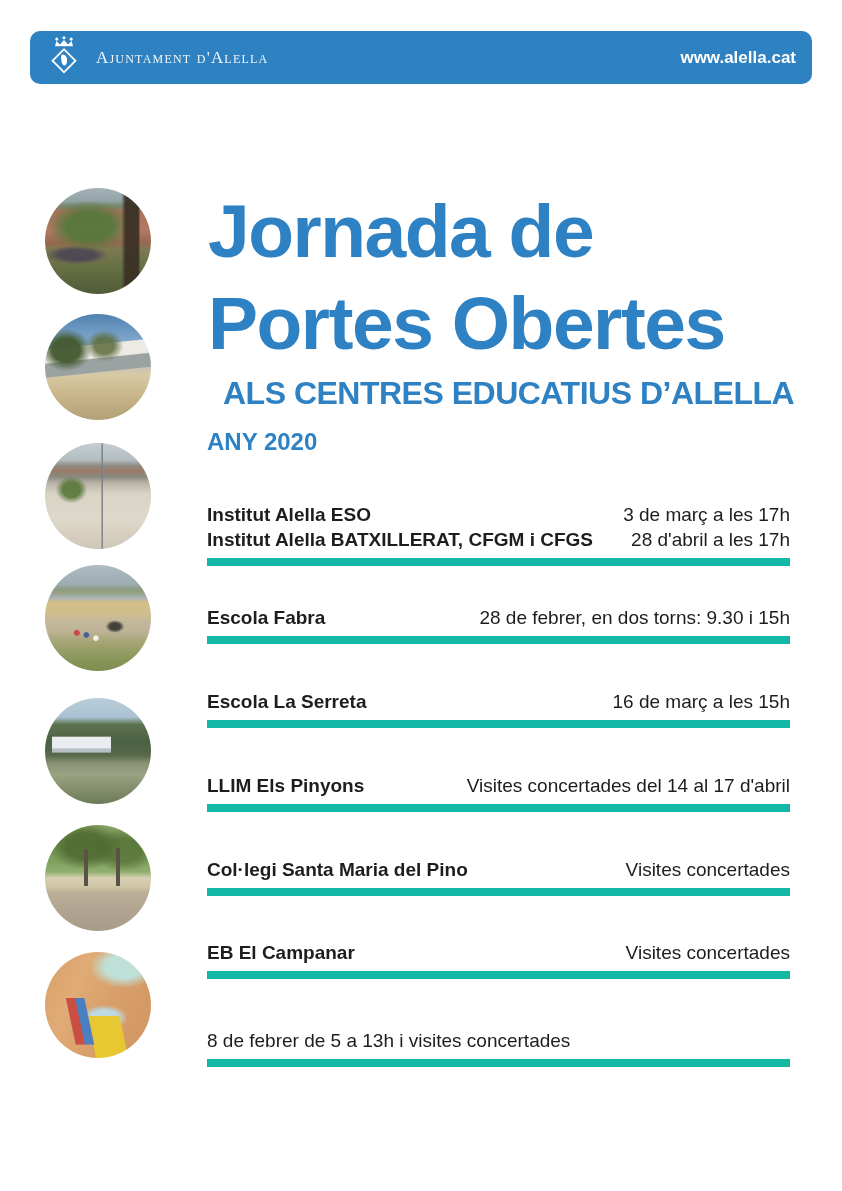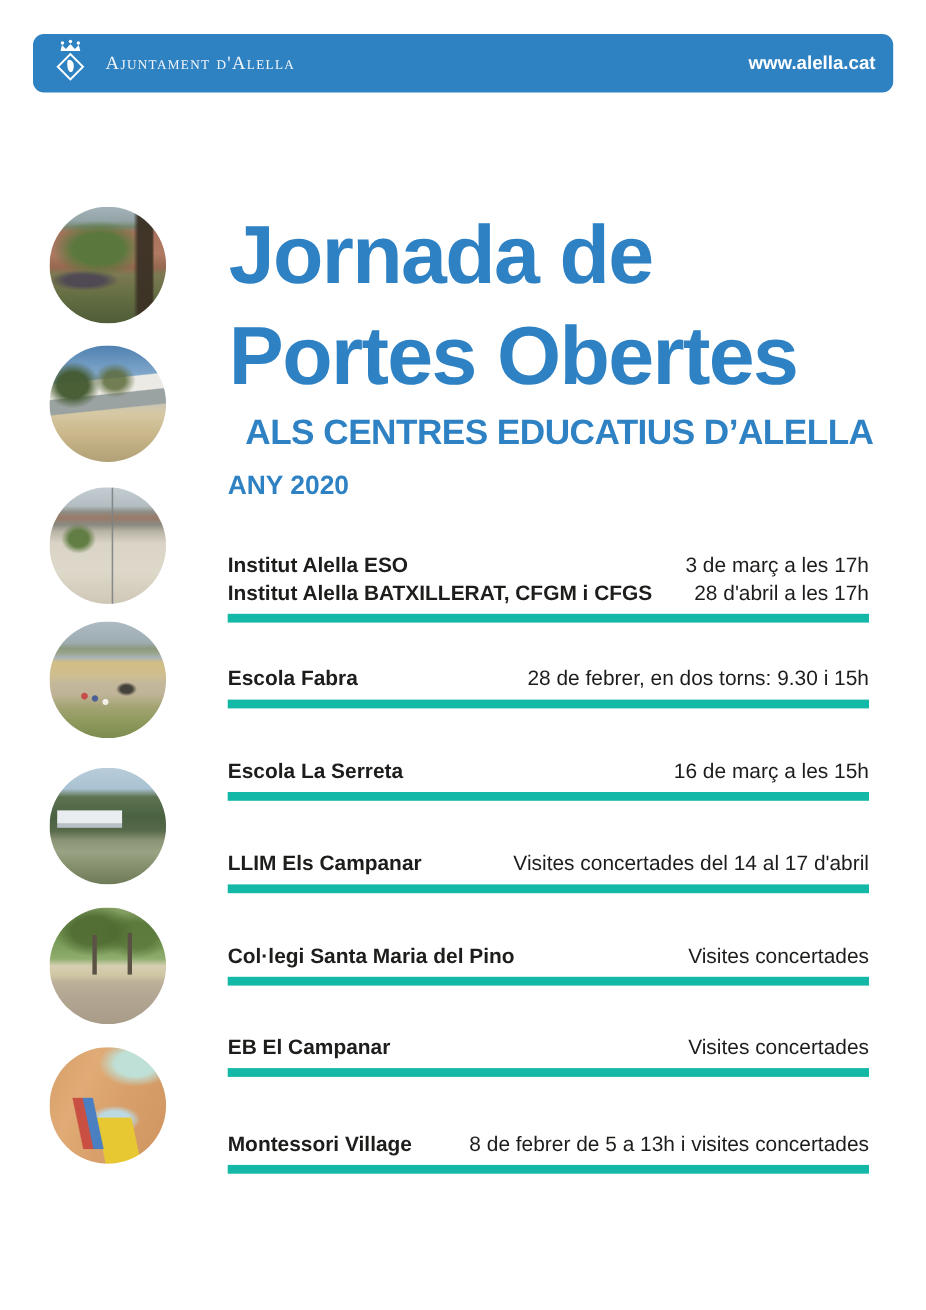--- a/index.html
+++ b/index.html
@@ -126,39 +126,38 @@
 
   <section class="row r3">
     <div class="line">
       <span class="name">Escola La Serreta</span>
       <span class="date">16 de març a les 15h</span>
     </div>
   </section>
 
   <section class="row r4">
     <div class="line">
-      <span class="name">LLIM Els Campanar</span>
+      <span class="name">LLIM Els Pinyons</span>
       <span class="date">Visites concertades del 14 al 17 d'abril</span>
     </div>
   </section>
 
   <section class="row r5">
     <div class="line">
       <span class="name">Col·legi Santa Maria del Pino</span>
       <span class="date">Visites concertades</span>
     </div>
   </section>
 
   <section class="row r6">
     <div class="line">
       <span class="name">EB El Campanar</span>
       <span class="date">Visites concertades</span>
     </div>
   </section>
 
   <section class="row r7">
     <div class="line">
-      <span class="name">Montessori Village</span>
       <span class="date">8 de febrer de 5 a 13h i visites concertades</span>
     </div>
   </section>
 
 </div>
 
 </body></html>

